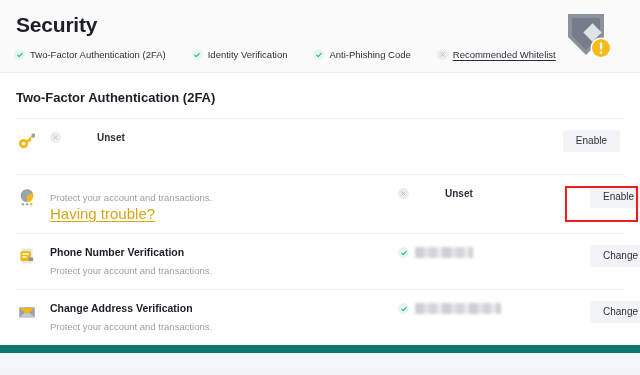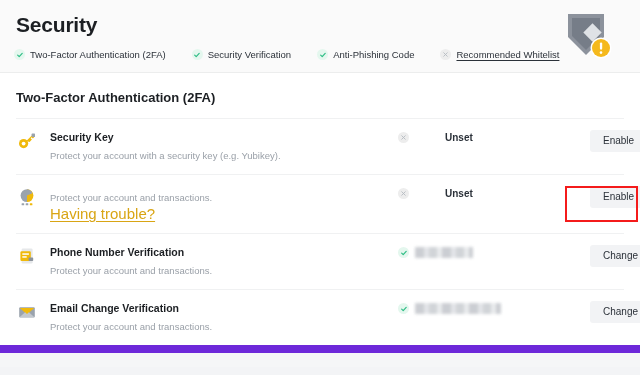--- a/index.html
+++ b/index.html
@@ -10,21 +10,21 @@
     width: 640px;
     height: 375px;
     background: #f3f4f6;
     font-family: "Liberation Sans", sans-serif;
     overflow: hidden;
   }
   .page {
     position: relative;
     width: 640px;
     height: 367px;
-    background: #6d28d9;
+    background: #0f766e;
     box-sizing: border-box;
   }
 
   
   .header {
     position: relative;
     height: 73px;
     background: #fafafa;
     border-bottom: 1px solid #eceded;
     box-sizing: border-box;
@@ -226,21 +226,21 @@
         </span>
         <span class="lbl">Two-Factor Authentication (2FA)</span>
       </div>
 
       <div class="status-item">
         <span class="mini-icon ok">
           <svg width="8" height="8" viewBox="0 0 12 12">
               <path d="M2.5 6.2 L4.8 8.4 L9.3 3.6" stroke="#2ebd85" stroke-width="1.8" fill="none" stroke-linecap="round" stroke-linejoin="round"></path>
             </svg>
         </span>
-        <span class="lbl">Security Verification</span>
+        <span class="lbl">Identity Verification</span>
       </div>
 
       <div class="status-item">
         <span class="mini-icon ok">
           <svg width="8" height="8" viewBox="0 0 12 12">
               <path d="M2.5 6.2 L4.8 8.4 L9.3 3.6" stroke="#2ebd85" stroke-width="1.8" fill="none" stroke-linecap="round" stroke-linejoin="round"></path>
             </svg>
         </span>
         <span class="lbl">Anti-Phishing Code</span>
       </div>
@@ -274,24 +274,20 @@
 
     <div class="row">
       <div class="row-icon">
         <svg width="20" height="20" viewBox="0 0 20 20">
           <circle cx="6.6" cy="12.6" r="4.6" fill="#f0b90b"></circle>
           <circle cx="6.6" cy="12.6" r="1.9" fill="#ffffff"></circle>
           <path d="M9.3 10.1 L15.6 3.8 L17.6 5.8 L15.9 7.5 L14.6 6.3 L13.6 7.3 L14.9 8.6 L12.6 10.9 Z" fill="#f0b90b"></path>
           <rect x="14.6" y="2.6" width="3.4" height="3.4" rx="0.6" fill="#9aa3ad"></rect>
         </svg>
       </div>
-      <div class="row-main">
-        <div class="row-name">Security Key</div>
-        <div class="row-desc">Protect your account with a security key (e.g. Yubikey).</div>
-      </div>
       <div class="row-status">
         <span class="mini-icon no">
           <svg width="7" height="7" viewBox="0 0 12 12">
               <path d="M3 3 L9 9 M9 3 L3 9" stroke="#b7bcc2" stroke-width="1.6" stroke-linecap="round"></path>
             </svg>
         </span>
         <span class="status-text">Unset</span>
       </div>
       <div class="row-actions">
         <button class="btn">Enable</button>
@@ -356,21 +352,21 @@
 
     <div class="row">
       <div class="row-icon">
         <svg width="20" height="20" viewBox="0 0 20 20">
           <rect x="2.2" y="5.2" width="15.6" height="10.4" rx="1.1" fill="#9aa3ad"></rect>
           <path d="M2.8 5.9 H17.2 L10 12.4 Z" fill="#f0b90b"></path>
           <path d="M2.8 15 L8.1 10.2 L10 11.9 L11.9 10.2 L17.2 15 Z" fill="#c2c7cd"></path>
         </svg>
       </div>
       <div class="row-main">
-        <div class="row-name">Email Change Verification</div>
+        <div class="row-name">Change Address Verification</div>
         <div class="row-desc">Protect your account and transactions.</div>
       </div>
       <div class="row-status">
         <span class="mini-icon ok">
           <svg width="8" height="8" viewBox="0 0 12 12">
               <path d="M2.5 6.2 L4.8 8.4 L9.3 3.6" stroke="#2ebd85" stroke-width="1.8" fill="none" stroke-linecap="round" stroke-linejoin="round"></path>
             </svg>
         </span>
         <span class="blur-val" style="width:86px"></span>
       </div>

